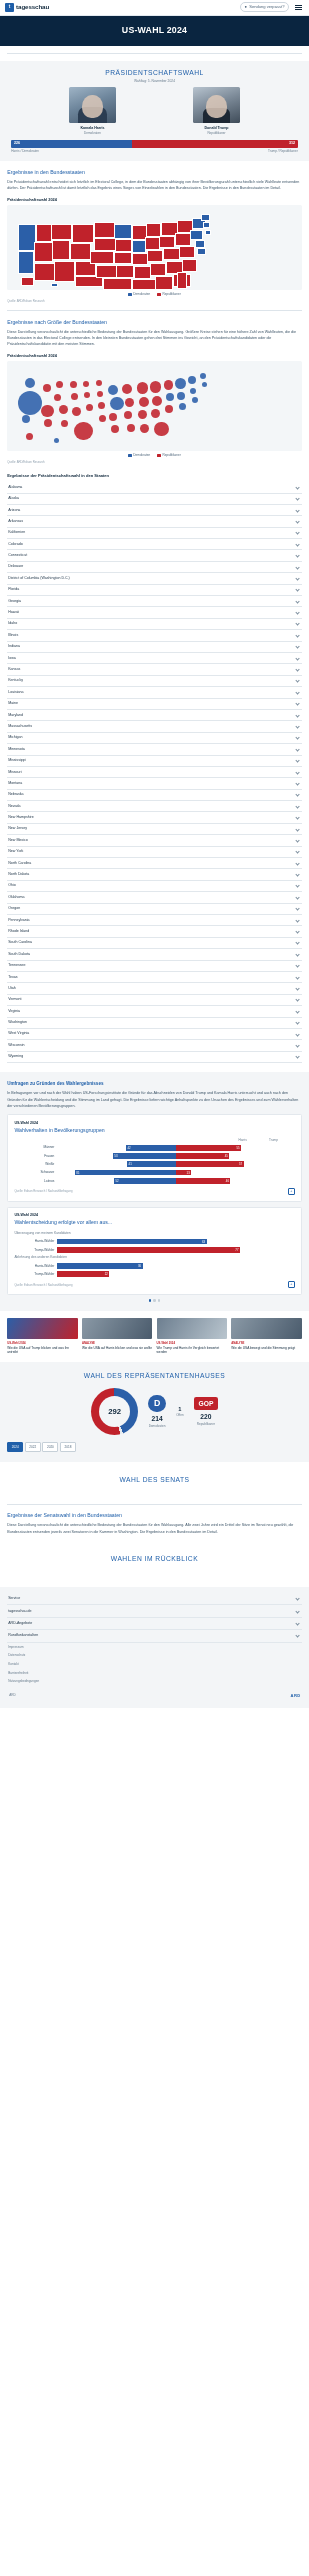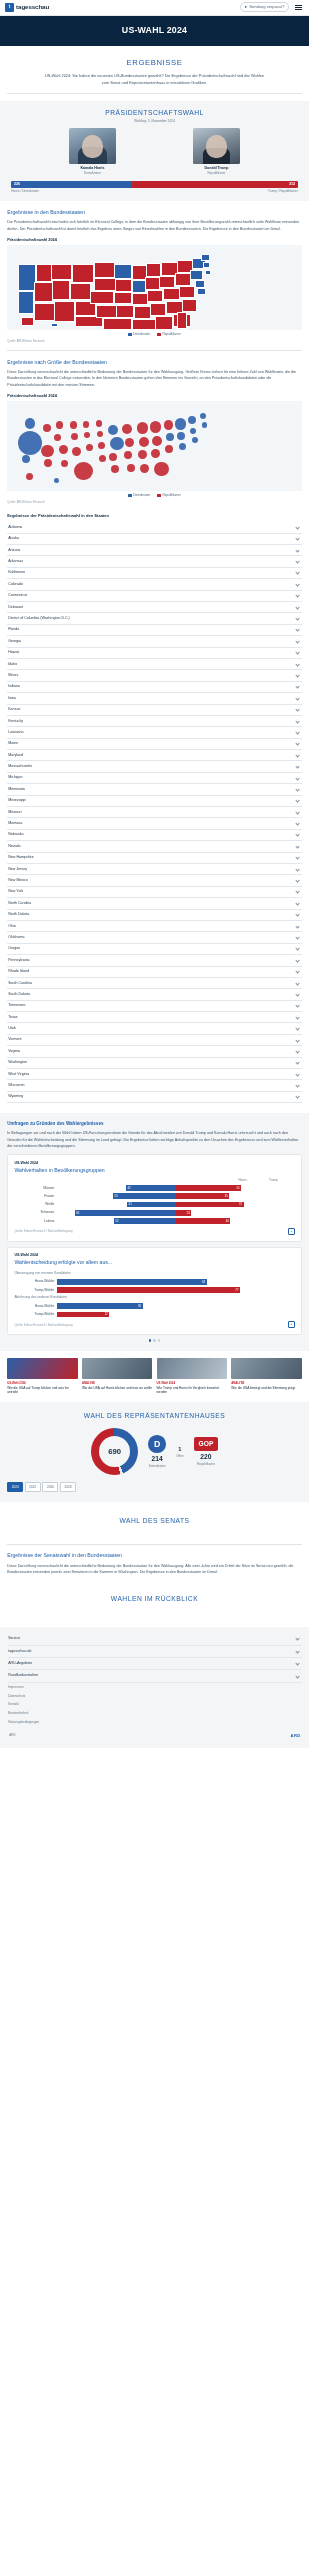--- a/index.html
+++ b/index.html
@@ -213,24 +213,20 @@
           <span></span>
           <span></span>
         </div>
     </div>
   </div>
 
   <div class="hero">
     <h1>US-WAHL 2024</h1>
   </div>
 
-  <div class="section-pad">
-    <div class="big-head">ERGEBNISSE</div>
-    <p class="intro-text">US-Wahl 2024: Sie haben die neuesten US-Bundesstaaten gewählt? Die Ergebnisse der Präsidentschaftswahl und der Wahlen zum Senat und Repräsentantenhaus in interaktiven Grafiken.</p>
-  </div>
   <div class="rule"></div>
 
   <div class="cand-band">
     <div class="cand-title">PRÄSIDENTSCHAFTSWAHL</div>
     <div class="cand-sub">Wahltag: 5. November 2024</div>
     <div class="cand-row">
       <div class="cand">
         <div class="cand-photo photo-harris"></div>
         <div class="cand-name">Kamala Harris</div>
         <div class="cand-party">Demokraten</div>
@@ -748,21 +744,21 @@
       <div class="teaser-img t2"></div>
       <div class="teaser-kick">ANALYSE</div>
       <div class="teaser-txt">Wie die USA bewegt und die Stimmung prägt</div>
     </div>
   </div>
 
   <div class="house-band">
     <div class="center-head">WAHL DES REPRÄSENTANTENHAUSES</div>
     <div class="house-row">
       <div class="donut">
-        <span>690</span>
+        <span>292</span>
       </div>
       <div class="party-col">
         <div class="party-badge badge-d">D</div>
         <div class="party-num">214</div>
         <div class="party-lbl">Demokraten</div>
       </div>
       <div class="mini-col">
         <div class="mini-num">1</div>
         <div class="party-lbl">Offen</div>
       </div>

